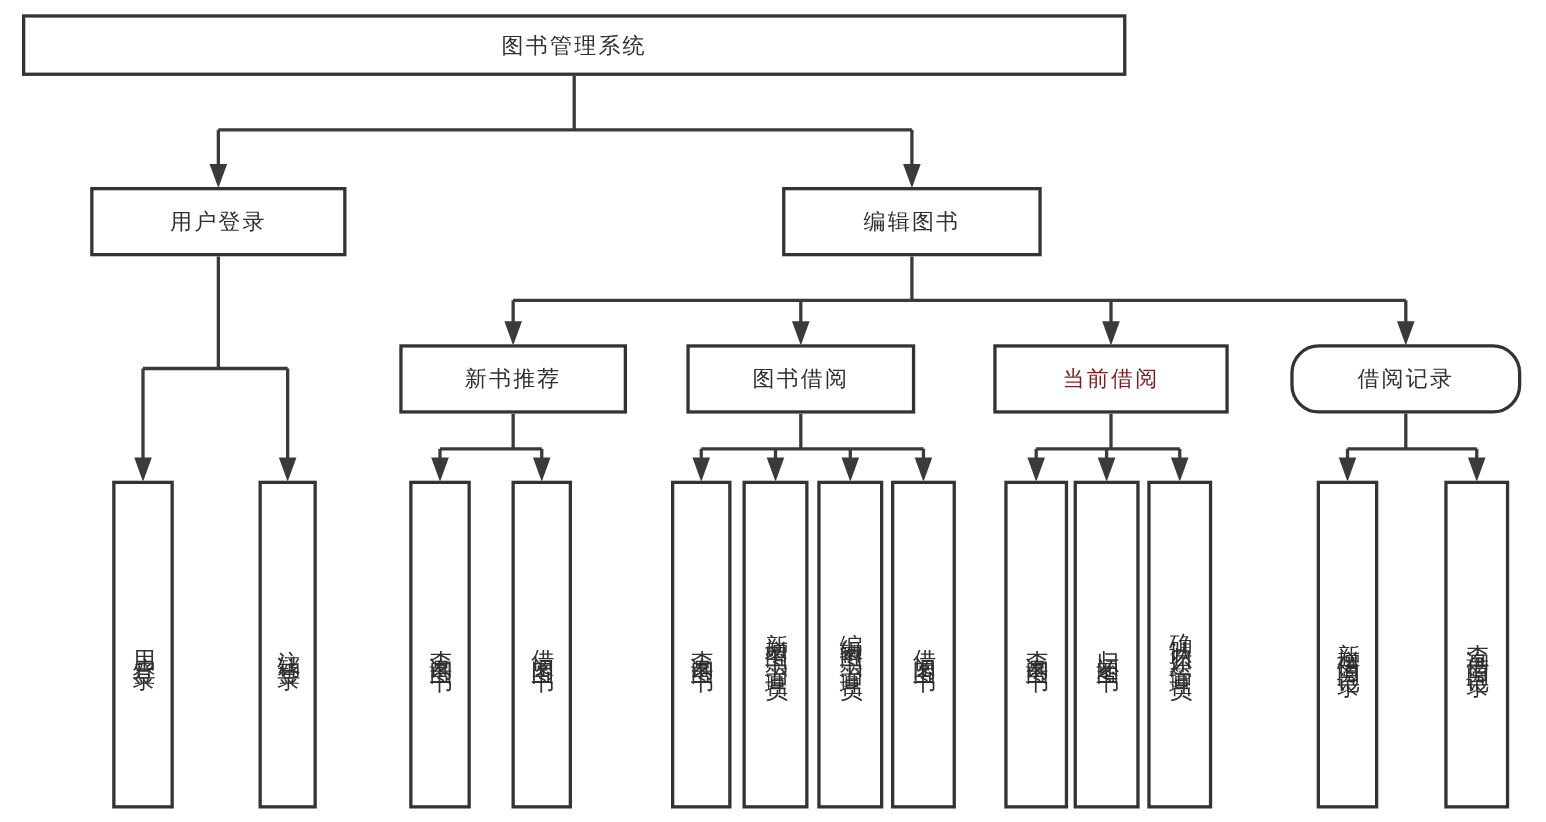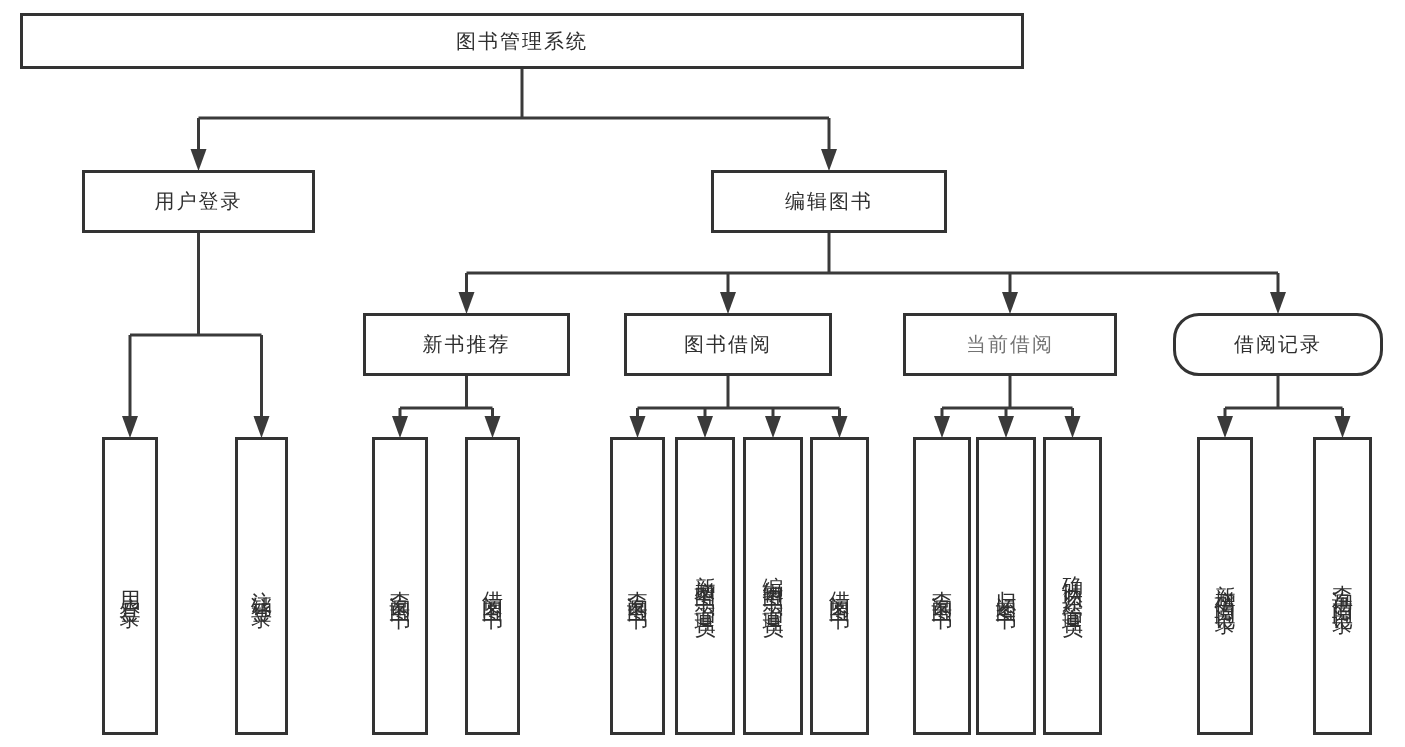--- a/index.html
+++ b/index.html
@@ -109,21 +109,21 @@
       <polygon points="1217,416 1233,416 1225,438" fill="#3a3a3a"></polygon>
       <path d="M 1342.5 408 V 421" fill="none" stroke="#3a3a3a" stroke-width="3"></path>
       <polygon points="1334.5,416 1350.5,416 1342.5,438" fill="#3a3a3a"></polygon>
     </svg>
   <div id="nodes">
       <div class="node" style="left: 20px; top: 13px; width: 1004px; height: 56px; border-color: rgb(51, 51, 51); color: rgb(47, 47, 47);">图书管理系统</div>
       <div class="node" style="left: 82px; top: 170px; width: 233px; height: 63px; border-color: rgb(51, 51, 51); color: rgb(47, 47, 47);">用户登录</div>
       <div class="node" style="left: 711px; top: 170px; width: 236px; height: 63px; border-color: rgb(51, 51, 51); color: rgb(47, 47, 47);">编辑图书</div>
       <div class="node" style="left: 363px; top: 313px; width: 207px; height: 63px; border-color: rgb(51, 51, 51); color: rgb(47, 47, 47);">新书推荐</div>
       <div class="node" style="left: 624px; top: 313px; width: 208px; height: 63px; border-color: rgb(51, 51, 51); color: rgb(47, 47, 47);">图书借阅</div>
-      <div class="node" style="left: 903px; top: 313px; width: 214px; height: 63px; border-color: rgb(51, 51, 51); color: #737373;">当前借阅</div>
+      <div class="node" style="left: 903px; top: 313px; width: 214px; height: 63px; border-color: rgb(51, 51, 51); color: #7f1d1d;">当前借阅</div>
       <div class="node" style="left: 1173px; top: 313px; width: 210px; height: 63px; border-color: rgb(51, 51, 51); color: rgb(47, 47, 47); border-radius: 26px;">借阅记录</div>
       <div class="node v" style="left: 102px; top: 437px; width: 56px; height: 298px; border-color: rgb(51, 51, 51); color: rgb(47, 47, 47);">用户登录</div>
       <div class="node v" style="left: 235px; top: 437px; width: 53px; height: 298px; border-color: rgb(51, 51, 51); color: rgb(47, 47, 47);">注销登录</div>
       <div class="node v" style="left: 372px; top: 437px; width: 56px; height: 298px; border-color: rgb(51, 51, 51); color: rgb(47, 47, 47);">查询图书</div>
       <div class="node v" style="left: 465px; top: 437px; width: 55px; height: 298px; border-color: rgb(51, 51, 51); color: rgb(47, 47, 47);">借阅图书</div>
       <div class="node v" style="left: 610px; top: 437px; width: 55px; height: 298px; border-color: rgb(51, 51, 51); color: rgb(47, 47, 47);">查询图书</div>
       <div class="node v" style="left: 675px; top: 437px; width: 60px; height: 298px; border-color: rgb(51, 51, 51); color: rgb(47, 47, 47);">新增图书（管理员）</div>
       <div class="node v" style="left: 743px; top: 437px; width: 60px; height: 298px; border-color: rgb(51, 51, 51); color: rgb(47, 47, 47);">编辑图书（管理员）</div>
       <div class="node v" style="left: 810px; top: 437px; width: 59px; height: 298px; border-color: rgb(51, 51, 51); color: rgb(47, 47, 47);">借阅图书</div>
       <div class="node v" style="left: 913px; top: 437px; width: 58px; height: 298px; border-color: rgb(51, 51, 51); color: rgb(47, 47, 47);">查询图书</div>

